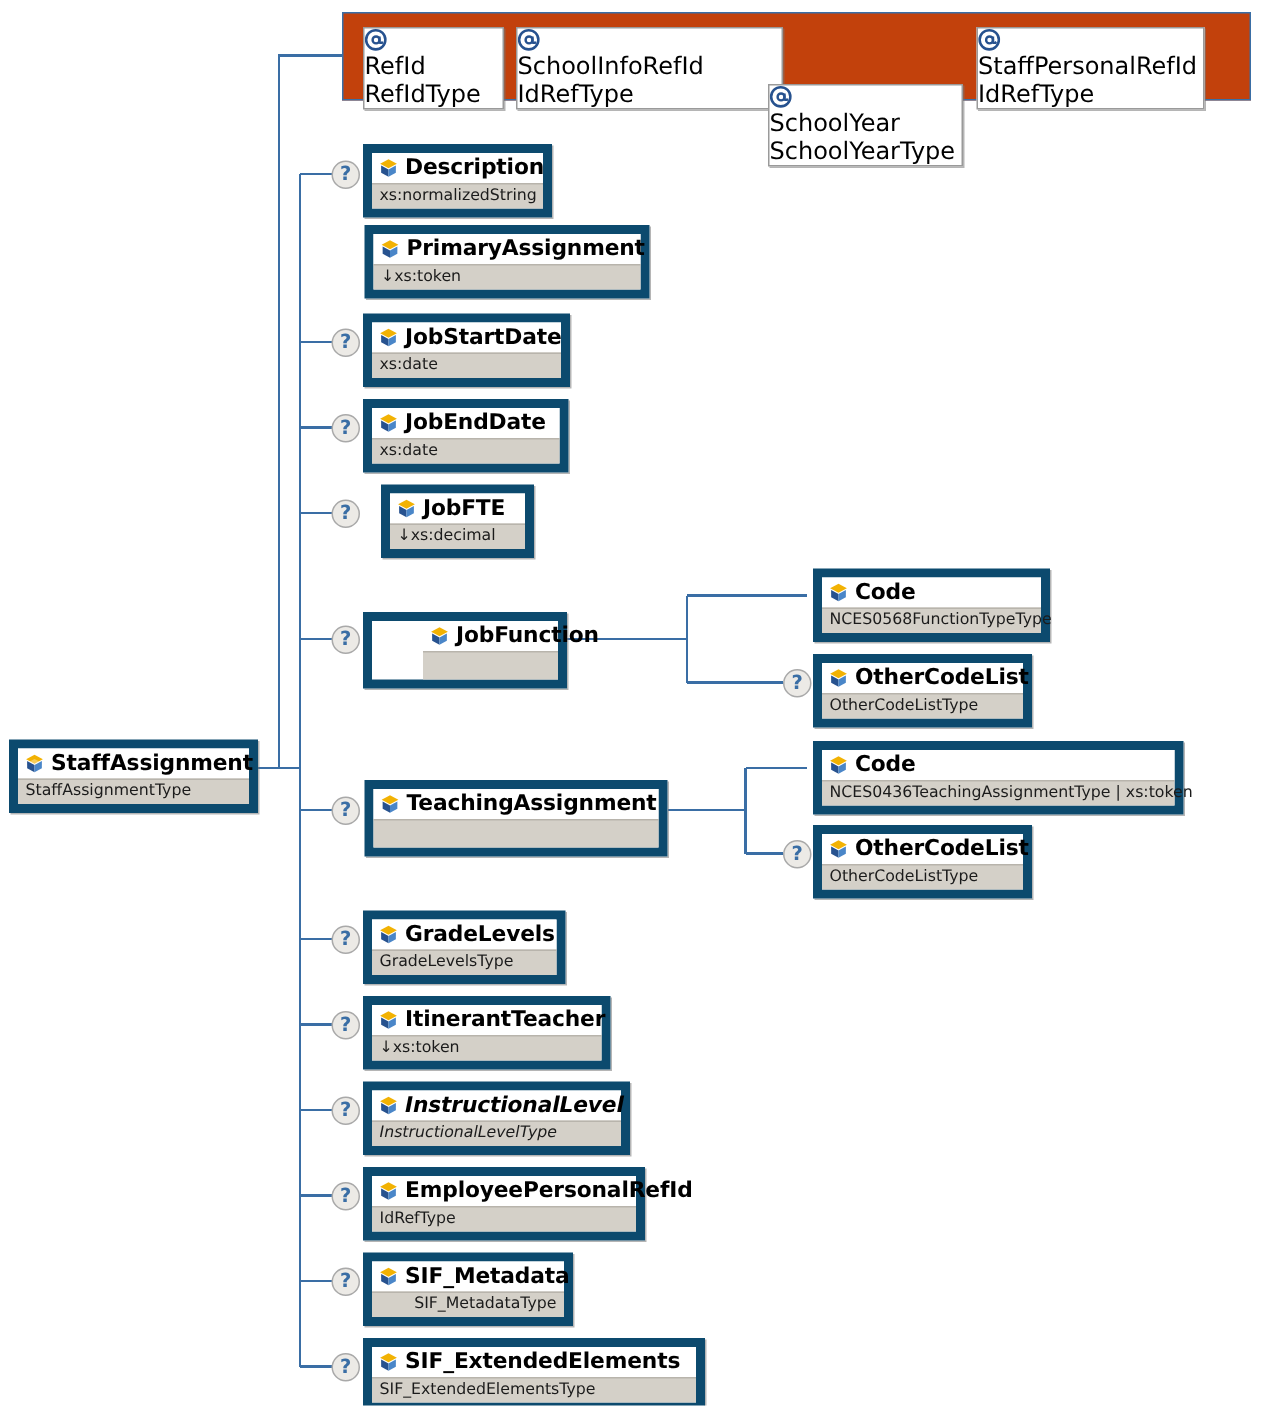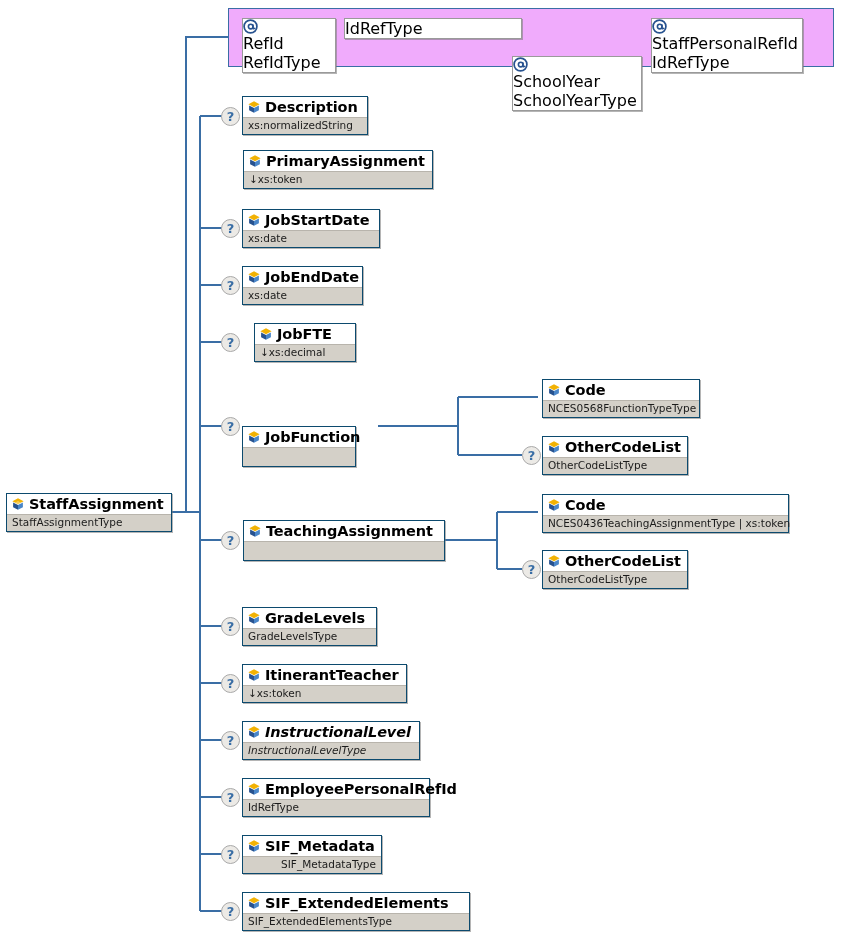--- a/index.html
+++ b/index.html
@@ -23,21 +23,21 @@
     position: absolute;
     left: 0; top: 0;
     width: 845px; height: 937px;
     pointer-events: none;
   }
 
   
   .node {
     position: absolute;
     box-sizing: border-box;
-    border: 1px solid #0c4a6e;
+    border: 6px solid #0c4a6e;
     background: #ffffff;
     box-shadow: 1px 1px 0 rgba(120,120,120,0.55);
   }
   .node .hdr {
     display: flex;
     align-items: center;
     gap: 4px;
     padding: 2px 6px 2px 4px;
     background: #ffffff;
     white-space: nowrap;
@@ -94,21 +94,21 @@
 
   
   #attr-box {
     position: absolute;
     left: 228px;
     top: 8px;
     width: 606px;
     height: 59px;
     box-sizing: border-box;
     border: 1px solid #3a6ea5;
-    background: #f0abfc;
+    background: #c2410c;
   }
   .attr-node {
     position: absolute;
     box-sizing: border-box;
     border: 1px solid #9a9a9a;
     background: #ffffff;
     box-shadow: 1px 1px 0 rgba(120,120,120,0.55);
     top: 9px;
   }
 </style>
@@ -173,20 +173,28 @@
           <circle cx="7.5" cy="7.5" r="6.4" fill="none" stroke="#27528f" stroke-width="1.7"></circle>
           <circle cx="7.7" cy="7.6" r="2.3" fill="none" stroke="#27528f" stroke-width="1.6"></circle>
           <path d="M10.0,5.4 V9.4 A2.2,2.2 0 0 0 12.3,9.0" fill="none" stroke="#27528f" stroke-width="1.6"></path>
         </svg>
         <span class="nm">RefId</span>
       </div>
       <div class="typ">RefIdType</div>
     </div>
 
     <div class="attr-node" style="left:115px; width:178px;">
+      <div class="hdr">
+        <svg class="at-ico" viewBox="0 0 15 15">
+          <circle cx="7.5" cy="7.5" r="6.4" fill="none" stroke="#27528f" stroke-width="1.7"></circle>
+          <circle cx="7.7" cy="7.6" r="2.3" fill="none" stroke="#27528f" stroke-width="1.6"></circle>
+          <path d="M10.0,5.4 V9.4 A2.2,2.2 0 0 0 12.3,9.0" fill="none" stroke="#27528f" stroke-width="1.6"></path>
+        </svg>
+        <span class="nm">SchoolInfoRefId</span>
+      </div>
       <div class="typ">IdRefType</div>
     </div>
 
     <div class="attr-node" style="left:283px; width:130px;margin-top:38px;">
       <div class="hdr">
         <svg class="at-ico" viewBox="0 0 15 15">
           <circle cx="7.5" cy="7.5" r="6.4" fill="none" stroke="#27528f" stroke-width="1.7"></circle>
           <circle cx="7.7" cy="7.6" r="2.3" fill="none" stroke="#27528f" stroke-width="1.6"></circle>
           <path d="M10.0,5.4 V9.4 A2.2,2.2 0 0 0 12.3,9.0" fill="none" stroke="#27528f" stroke-width="1.6"></path>
         </svg>
@@ -242,21 +250,21 @@
         <polygon points="7,1.2 12.6,4.2 7,7.2 1.4,4.2" fill="#f2b203"></polygon>
         <polygon points="2.1,5.4 7,8.0 7,12.8 2.1,10.2" fill="#27528f"></polygon>
         <polygon points="11.9,5.4 7,8.0 7,12.8 11.9,10.2" fill="#4a86c8"></polygon>
       </svg>
       <span class="nm">JobStartDate</span>
     </div>
     <div class="typ">xs:date</div>
   </div>
 
   <div class="opt" style="left:221px; top:276px;">?</div>
-  <div class="node" style="left:242px; top:266px; width:121px;">
+  <div class="node" style="left:242px; top:266px; width:137px;">
     <div class="hdr">
       <svg class="ico" viewBox="0 0 14 14">
         <polygon points="7,1.2 12.6,4.2 7,7.2 1.4,4.2" fill="#f2b203"></polygon>
         <polygon points="2.1,5.4 7,8.0 7,12.8 2.1,10.2" fill="#27528f"></polygon>
         <polygon points="11.9,5.4 7,8.0 7,12.8 11.9,10.2" fill="#4a86c8"></polygon>
       </svg>
       <span class="nm">JobEndDate</span>
     </div>
     <div class="typ">xs:date</div>
   </div>
@@ -270,21 +278,21 @@
         <polygon points="11.9,5.4 7,8.0 7,12.8 11.9,10.2" fill="#4a86c8"></polygon>
       </svg>
       <span class="nm">JobFTE</span>
     </div>
     <div class="typ">
       <span>↓</span><span>xs:decimal</span>
     </div>
   </div>
 
   <div class="opt" style="left:221px; top:417px;">?</div>
-  <div class="node empty-type" style="left:242px; top:426px; width:114px;">
+  <div class="node empty-type" style="left:242px; top:408px; width:136px;padding-left:34px;">
     <div class="hdr">
       <svg class="ico" viewBox="0 0 14 14">
         <polygon points="7,1.2 12.6,4.2 7,7.2 1.4,4.2" fill="#f2b203"></polygon>
         <polygon points="2.1,5.4 7,8.0 7,12.8 2.1,10.2" fill="#27528f"></polygon>
         <polygon points="11.9,5.4 7,8.0 7,12.8 11.9,10.2" fill="#4a86c8"></polygon>
       </svg>
       <span class="nm">JobFunction</span>
     </div>
     <div class="typ"></div>
   </div>

